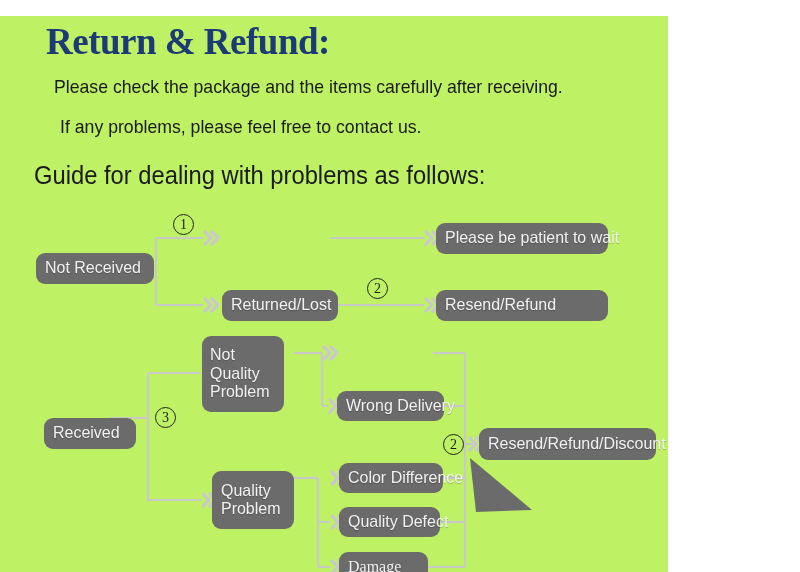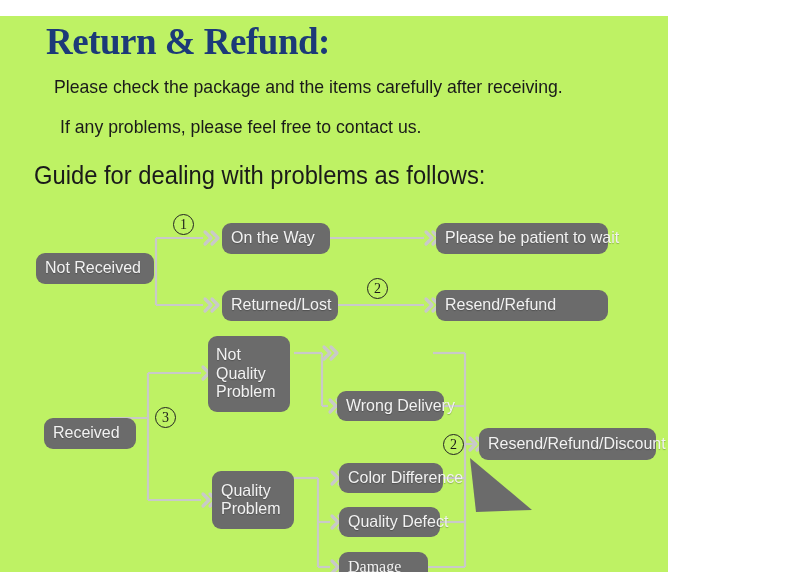--- a/index.html
+++ b/index.html
@@ -214,41 +214,38 @@
     </svg>
 
     <svg id="callout-tail" viewBox="0 0 72 62">
       <path d="M2,2 L64,54 L8,56 Z" fill="#6b6b6b"></path>
     </svg>
 
     <div class="node" style="left:36px; top:237px; width:118px; height:31px;">
       <span class="txt">Not Received</span>
     </div>
 
-    <div class="node" style="left:222px; top:207px; width:108px; height:31px;">
-      <span class="txt">On the Way</span>
-    </div>
 
     <div class="node" style="left:222px; top:274px; width:116px; height:31px;">
       <span class="txt">Returned/Lost</span>
     </div>
 
     <div class="node" style="left:436px; top:207px; width:172px; height:31px;">
       <span class="txt">Please be patient to wait</span>
     </div>
 
     <div class="node" style="left:436px; top:274px; width:172px; height:31px;">
       <span class="txt">Resend/Refund</span>
     </div>
 
     <div class="node" style="left:44px; top:402px; width:92px; height:31px;">
       <span class="txt">Received</span>
     </div>
 
-    <div class="node multiline" style="left:208px; top:320px; width:82px; height:76px;padding-left:8px;">
+    <div class="node multiline" style="left:202px; top:320px; width:82px; height:76px;padding-left:8px;">
       <span class="txt" style="white-space:pre-line;">Not
 Quality
 Problem</span>
     </div>
 
 
     <div class="node" style="left:337px; top:375px; width:107px; height:30px;">
       <span class="txt">Wrong Delivery</span>
     </div>
 

